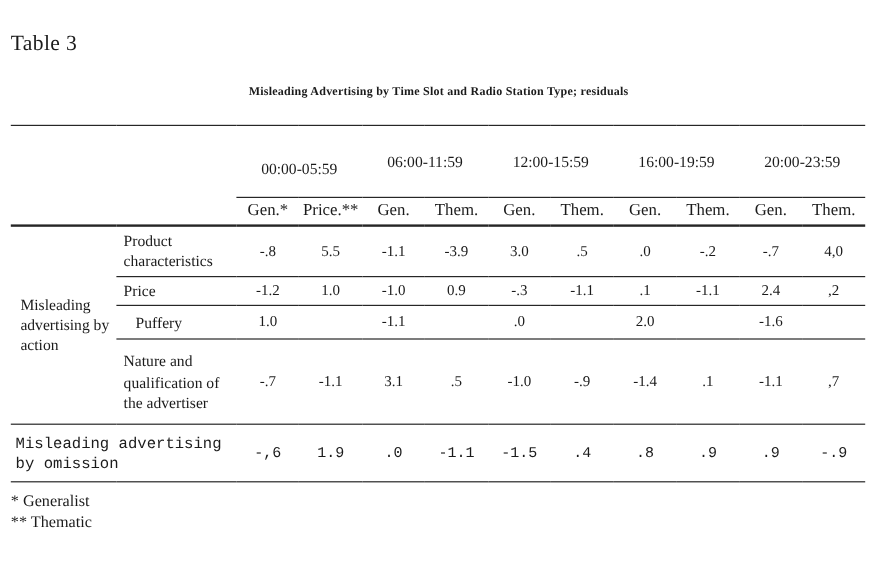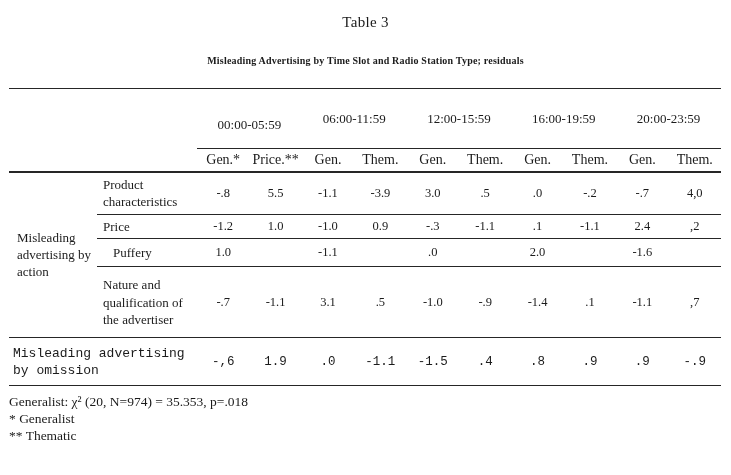--- a/index.html
+++ b/index.html
@@ -5,23 +5,23 @@
   * { box-sizing: border-box; }
   html, body {
     margin: 0; padding: 0;
     width: 731px; height: 475px;
     background: #ffffff;
     color: #1b1b1b;
     font-family: "Liberation Serif", "DejaVu Serif", serif;
   }
   .page { padding: 10px 9px 0 9px; }
   .title {
-    text-align: center;
-    font-size: 15px;
-    margin-top: 4px;
+    text-align: left;
+    font-size: 18px;
+    margin-top: 16px;
     letter-spacing: 0.3px;
   }
   .subtitle {
     text-align: center;
     font-size: 10px;
     font-weight: bold;
     margin-top: 24px;
     letter-spacing: 0.2px;
   }
   table.residuals {
@@ -199,18 +199,17 @@
         <td class="val">.4</td>
         <td class="val">.8</td>
         <td class="val">.9</td>
         <td class="val">.9</td>
         <td class="val">-.9</td>
       </tr>
     </tbody>
   </table>
 
   <div class="footnotes">
-    <div>Generalist: χ² (20, N=974) = 35.353, p=.018</div>
     <div>* Generalist</div>
     <div>** Thematic</div>
   </div>
 
 </div>
 
 </body></html>

